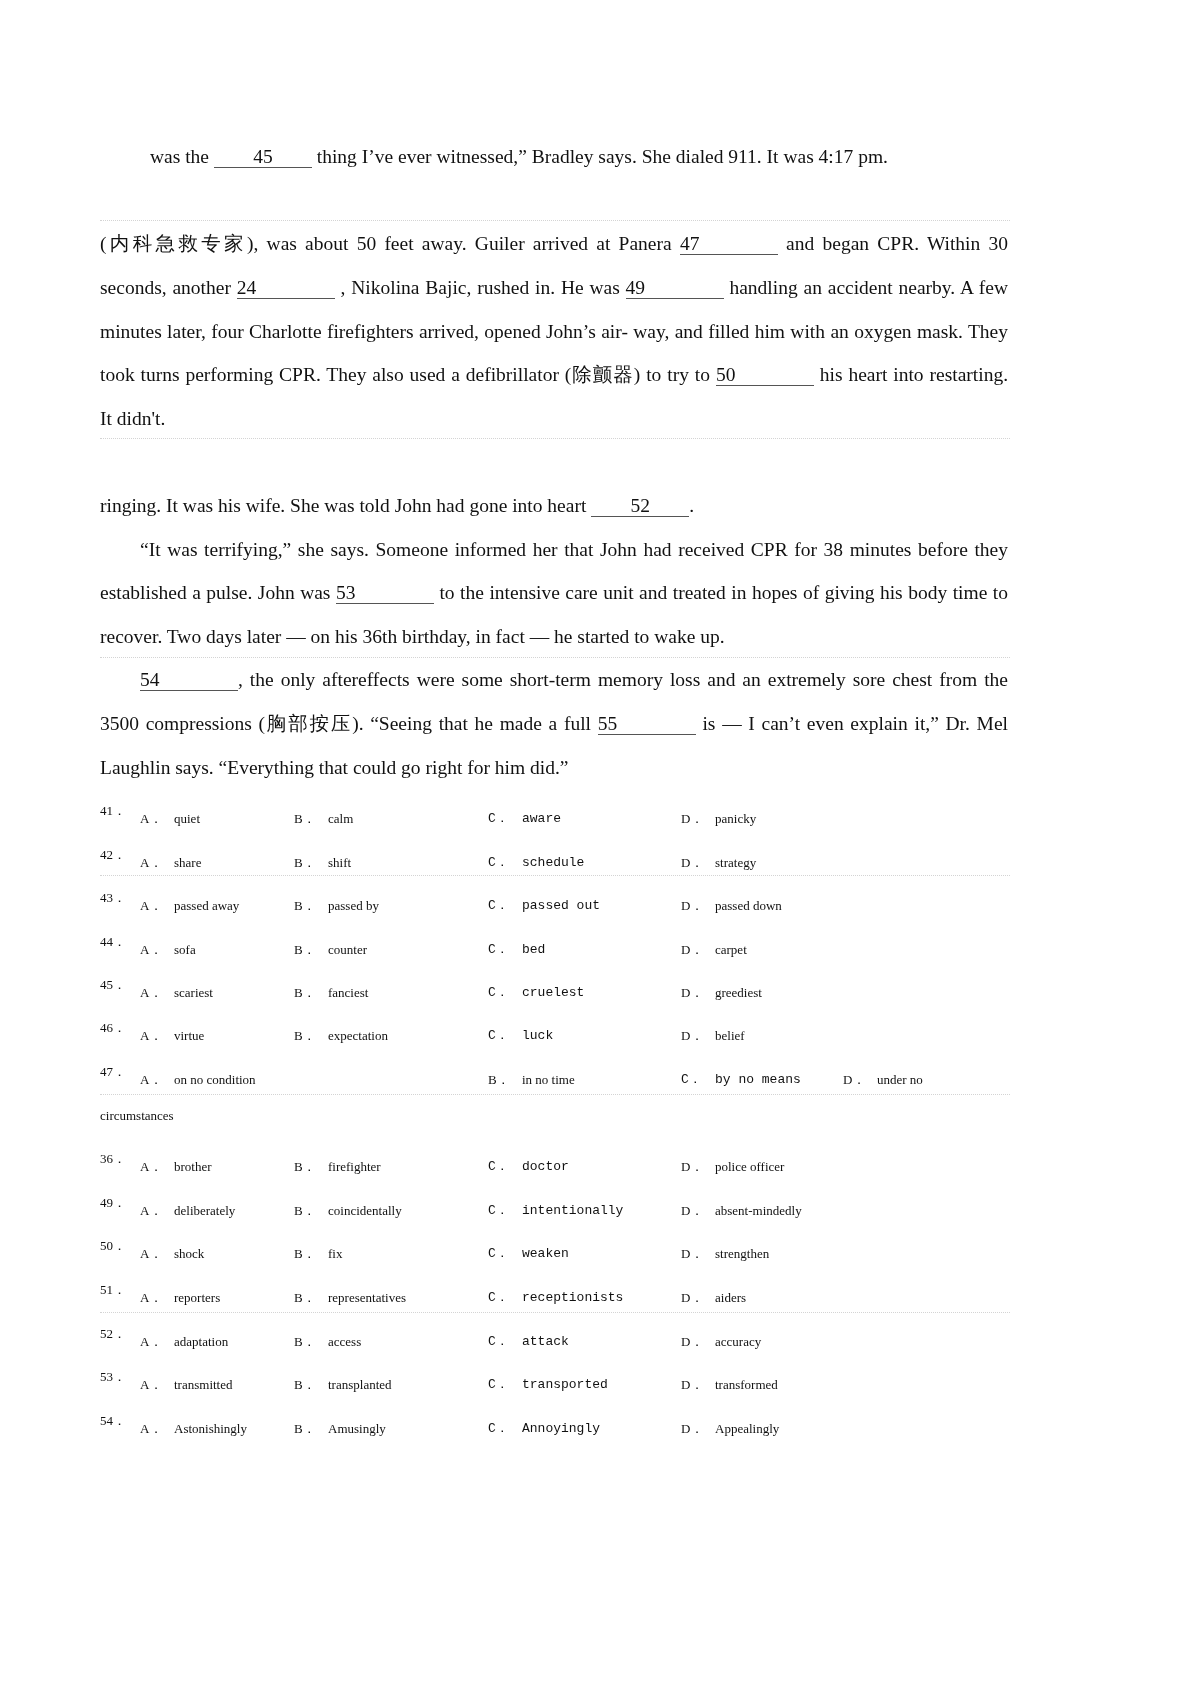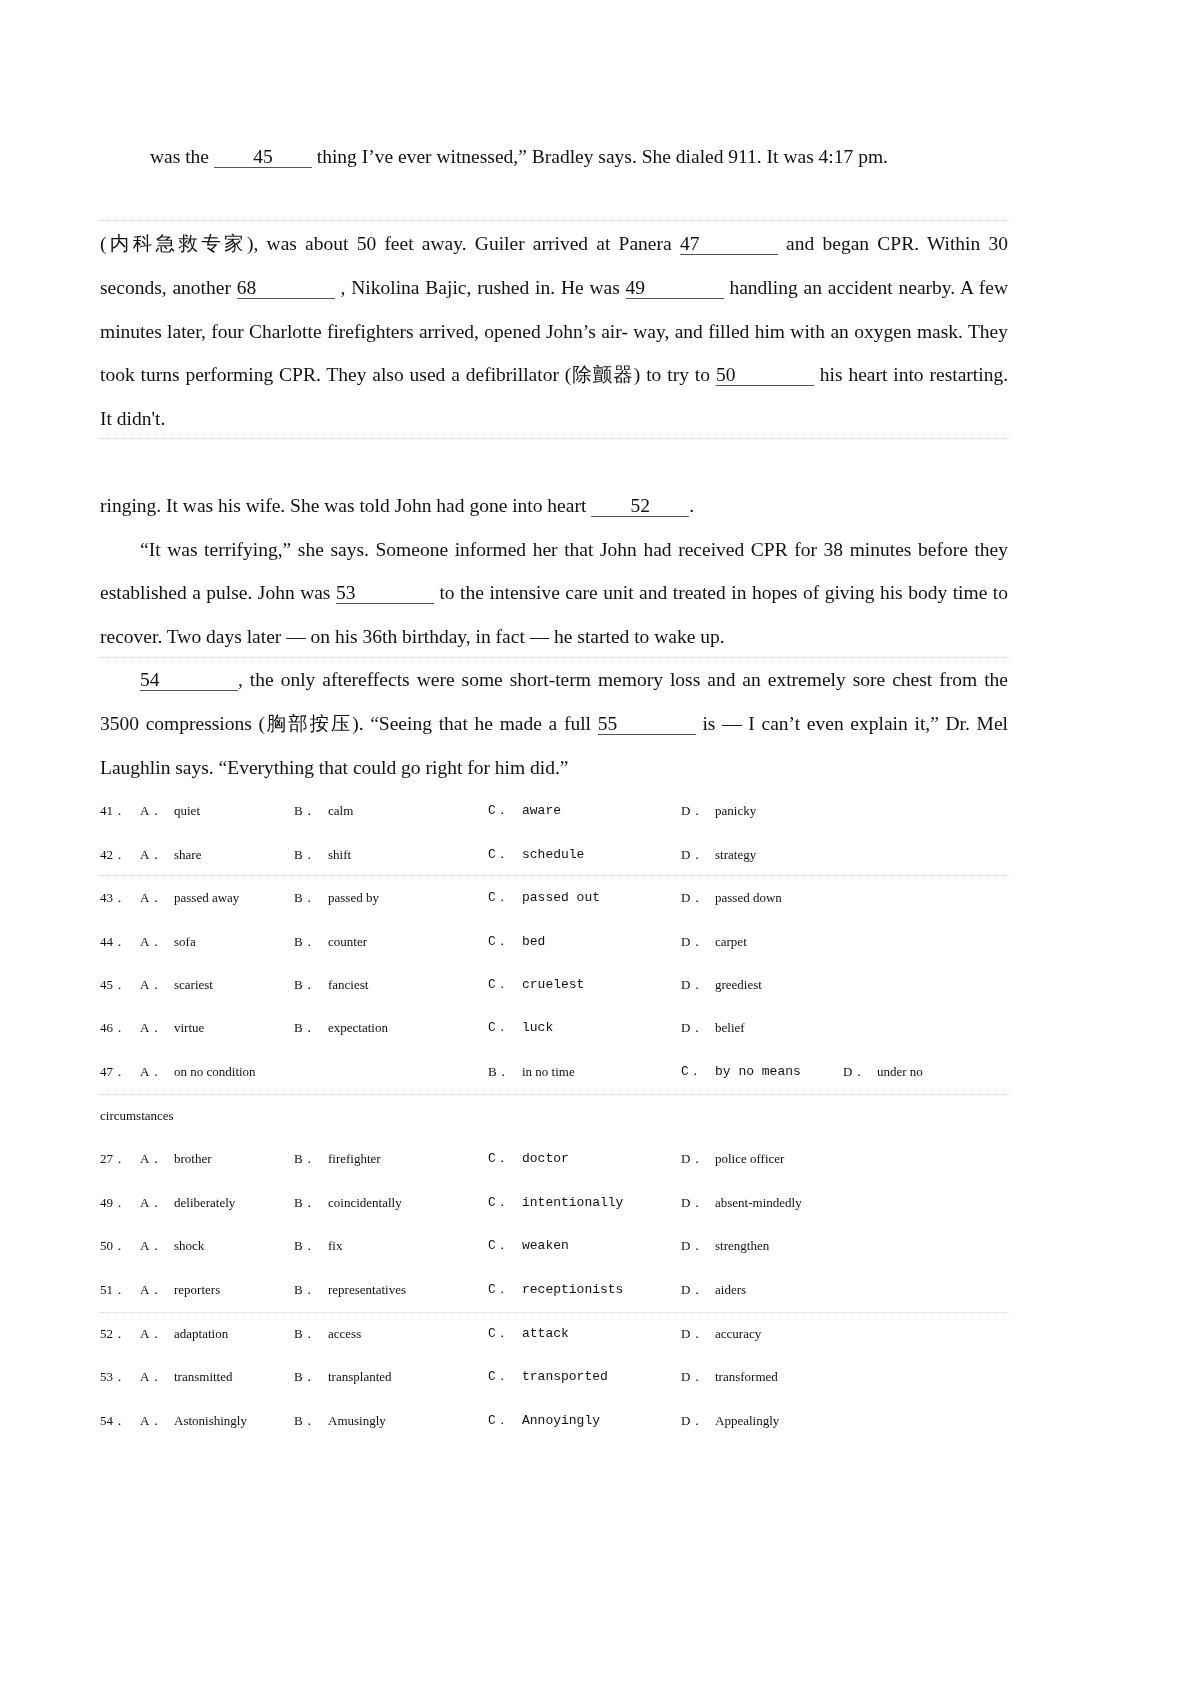--- a/index.html
+++ b/index.html
@@ -22,21 +22,21 @@
     line-height: 20px;
   }
   .w98 { width: 98px; }
   .sep {
     position: absolute; left: 100px; width: 910px; height: 0;
     border-top: 1px dotted #d4d4d4;
   }
   .q-row { position: absolute; left: 100px; width: 960px; height: 24px;
     font-size: 13px; line-height: 24px; white-space: nowrap; }
   .q-num { position: absolute; left: 0; }
-  .opt { position: absolute; }
+  .opt { position: absolute; margin-top: 8px; }
   .opt .letter { display: inline-block; width: 34px; }
   .oA { left: 40px; } .oB { left: 194px; } .oC { left: 388px; font-family: Liberation Mono, monospace; } .oD { left: 581px; }
   .q47 .oB { left: 388px; } .q47 .oC { left: 581px; } .q47 .oD { left: 743px; }
 </style>
 </head>
 <body>
 
 <div class="page">
 
   <div class="line indent-sm" style="top:145px">
@@ -48,21 +48,21 @@
   <div class="sep" style="top:220px"></div>
 
   <div class="line justify" style="top:232px">
     <span>(内科急救专家), was about 50 feet away. Guiler arrived at Panera </span>
     <span class="blank w98">47</span>
     <span> and began CPR. Within 30</span>
   </div>
 
   <div class="line justify" style="top:276px">
     <span>seconds, another </span>
-    <span class="blank w98">68</span>
+    <span class="blank w98">24</span>
     <span>, Nikolina Bajic, rushed in. He was</span>
     <span class="blank w98">49</span>
     <span> handling an accident nearby. A few</span>
   </div>
 
   <div class="line justify" style="top:320px">minutes later, four Charlotte firefighters arrived, opened John’s air- way, and filled him with an oxygen mask. They</div>
 
   <div class="line justify" style="top:363px">
     <span>took turns performing CPR. They also used a defibrillator (除颤器) to try to </span>
     <span class="blank w98">50</span>
@@ -146,21 +146,21 @@
       </div>
       <div class="q-row q47" style="top: 1060px;">
         <span class="q-num">47．</span>
         <span class="opt oA"><span class="letter">A．</span><span>on no condition</span></span>
         <span class="opt oB"><span class="letter">B．</span><span>in no time</span></span>
         <span class="opt oC"><span class="letter">C．</span><span>by no means</span></span>
         <span class="opt oD"><span class="letter">D．</span><span>under no</span></span>
       </div>
       <div class="q-row" style="top: 1104px;">circumstances</div>
       <div class="q-row" style="top: 1147px;">
-        <span class="q-num">27．</span>
+        <span class="q-num">36．</span>
         <span class="opt oA"><span class="letter">A．</span><span>brother</span></span>
         <span class="opt oB"><span class="letter">B．</span><span>firefighter</span></span>
         <span class="opt oC"><span class="letter">C．</span><span>doctor</span></span>
         <span class="opt oD"><span class="letter">D．</span><span>police officer</span></span>
       </div>
       <div class="q-row" style="top: 1191px;">
         <span class="q-num">49．</span>
         <span class="opt oA"><span class="letter">A．</span><span>deliberately</span></span>
         <span class="opt oB"><span class="letter">B．</span><span>coincidentally</span></span>
         <span class="opt oC"><span class="letter">C．</span><span>intentionally</span></span>

